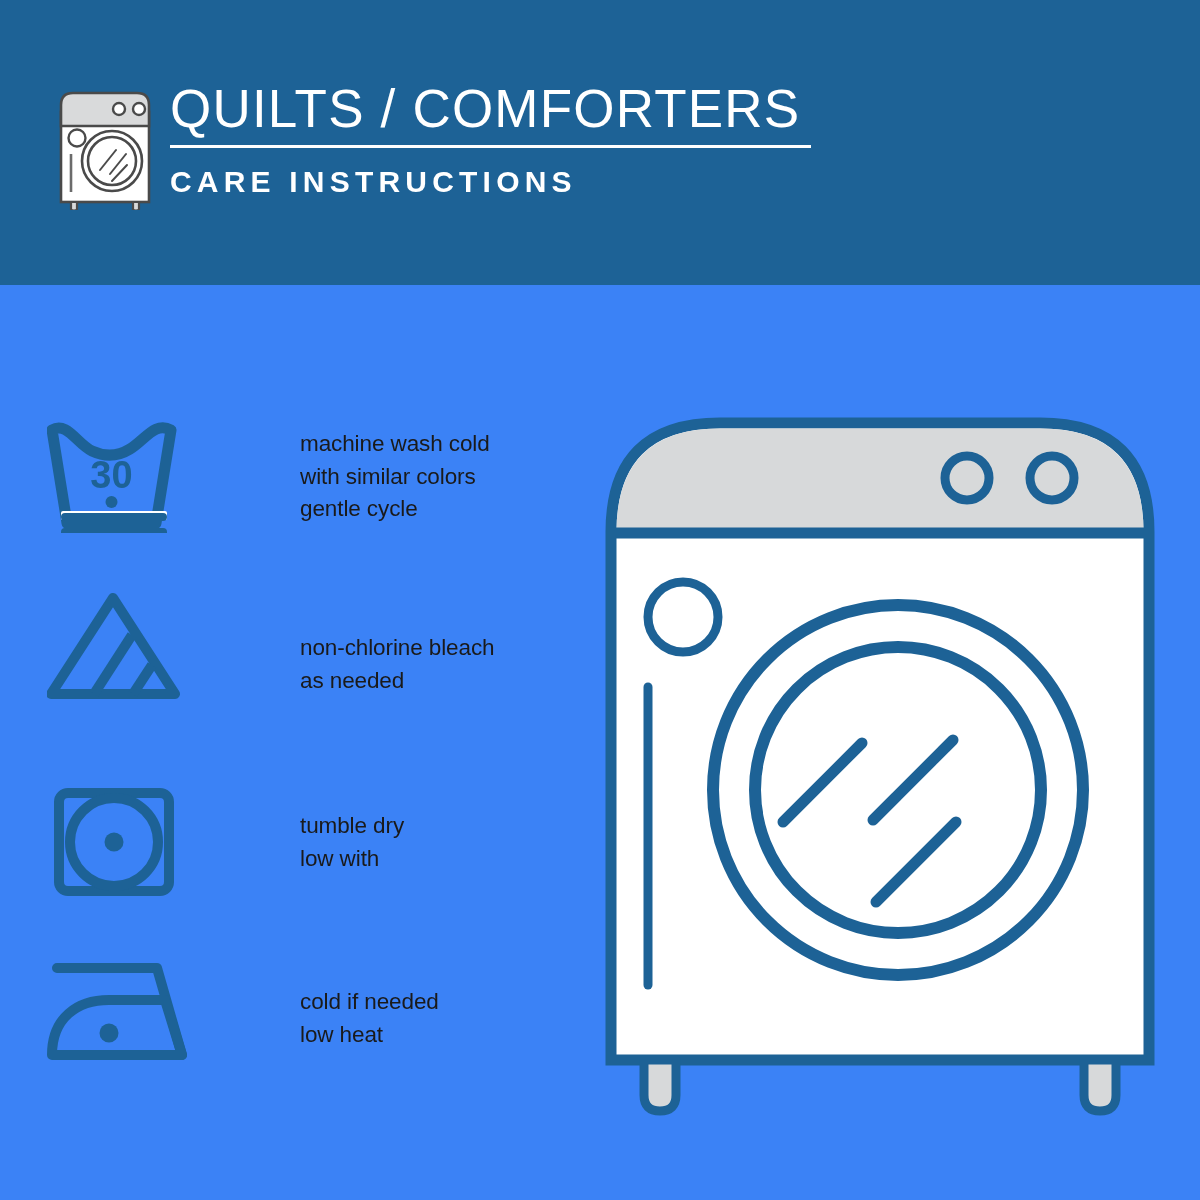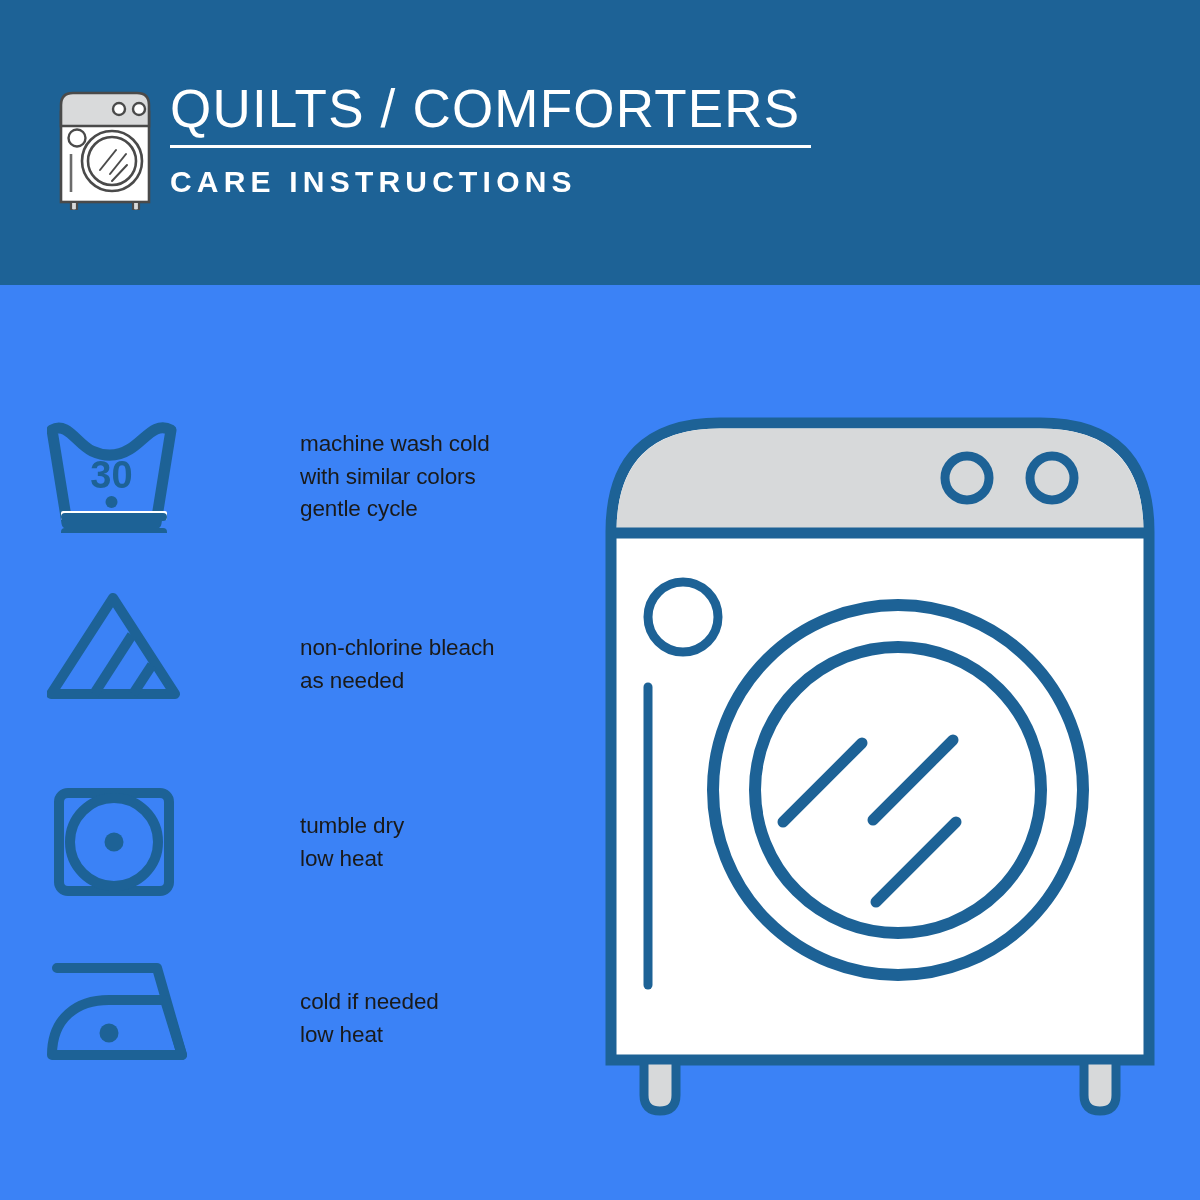--- a/index.html
+++ b/index.html
@@ -186,21 +186,21 @@
 
   <div class="care-row" id="row-dry">
     <div class="care-icon">
       <svg width="135" height="115" viewBox="0 0 135 115" xmlns="http://www.w3.org/2000/svg">
         <rect x="12" y="8" width="110" height="98" rx="9" fill="none" stroke="#1d6296" stroke-width="10"></rect>
         <circle cx="67" cy="57" r="44" fill="none" stroke="#1d6296" stroke-width="10"></circle>
         <circle cx="67" cy="57" r="9.5" fill="#1d6296"></circle>
       </svg>
     </div>
     <div class="care-text">tumble dry
-low heat</div>
+low with</div>
   </div>
 
   <div class="care-row" id="row-iron">
     <div class="care-icon">
       <svg width="140" height="110" viewBox="0 0 140 110" xmlns="http://www.w3.org/2000/svg">
 
         <path d="M10 10 L110 10 L135 97" fill="none" stroke="#1d6296" stroke-width="10" stroke-linecap="round" stroke-linejoin="round"></path>
 
         <path d="M5 97 C 5 60, 30 42, 62 42 L118 42 L135 97 Z" fill="none" stroke="#1d6296" stroke-width="10" stroke-linejoin="round" stroke-linecap="round"></path>
 

